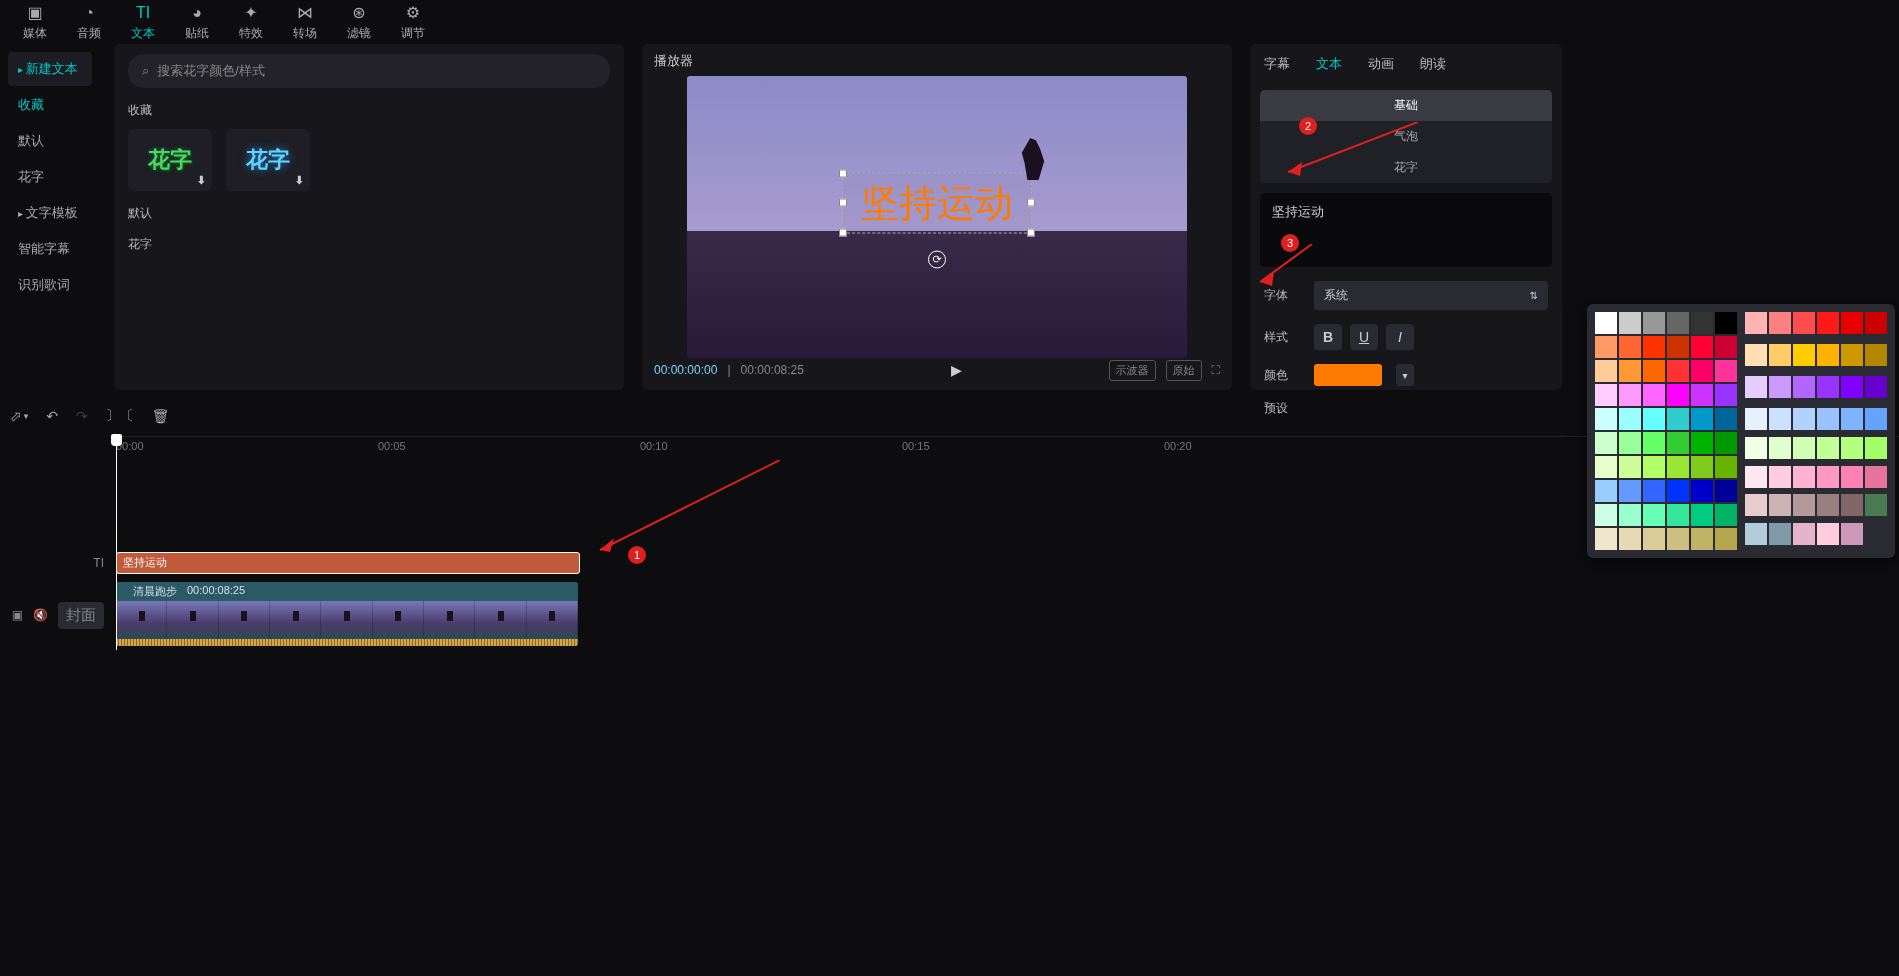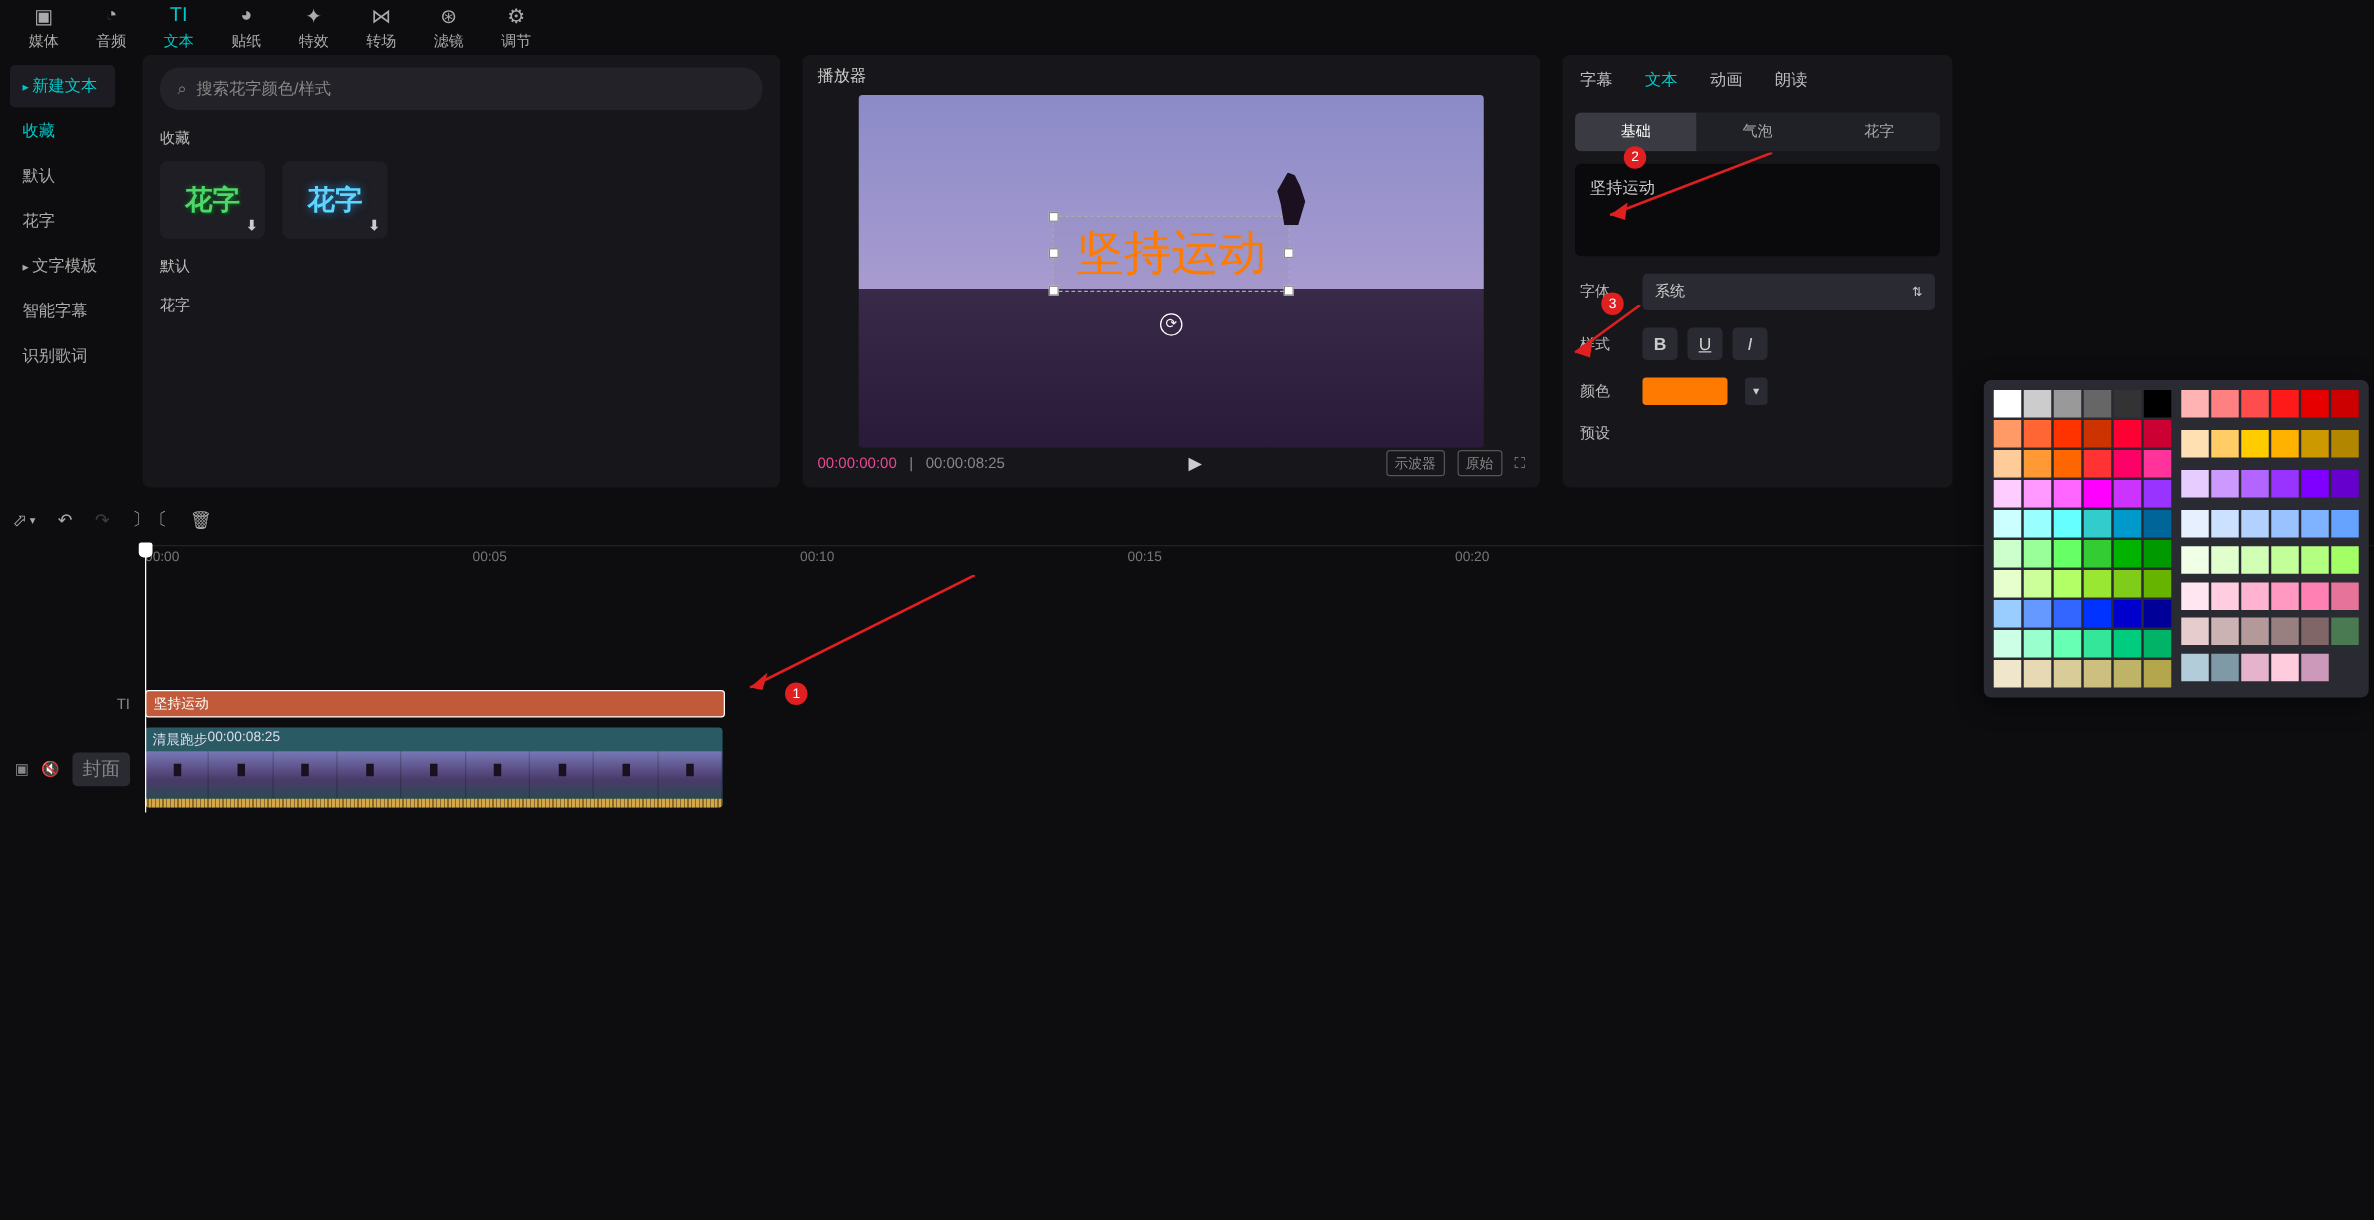--- a/index.html
+++ b/index.html
@@ -40,32 +40,32 @@
 .player-stage { flex: 1; display: flex; align-items: center; justify-content: center; }
 .video-frame { width: 500px; height: 282px; background: linear-gradient(to bottom, #8b8bc8 0%, #a89bd0 55%, #3a2a4a 55%, #2a1a3a 100%); border-radius: 3px; position: relative; overflow: hidden; }
 .video-frame::after { content: ""; position: absolute; right: 28%; top: 22%; width: 28px; height: 42px; background: #1a1020; clip-path: polygon(40% 0, 60% 5%, 75% 25%, 90% 55%, 70% 100%, 30% 100%, 20% 60%, 10% 35%); }
 .text-box { position: absolute; left: 50%; top: 45%; transform: translate(-50%,-50%); border: 1px dashed #aaa; padding: 4px 18px; background: rgba(0,0,0,0.02); }
 .text-box .txt { color: #ff7a00; font-size: 38px; font-weight: 500; }
 .handle { position: absolute; width: 8px; height: 8px; background: #fff; border: 1px solid #888; }
 .h-tl{top:-4px;left:-4px}.h-tr{top:-4px;right:-4px}.h-bl{bottom:-4px;left:-4px}.h-br{bottom:-4px;right:-4px}
 .h-l{top:50%;left:-4px;margin-top:-4px}.h-r{top:50%;right:-4px;margin-top:-4px}
 .rot-icon { position: absolute; left: 50%; bottom: -36px; transform: translateX(-50%); width: 18px; height: 18px; border: 1.5px solid #fff; border-radius: 50%; display:flex;align-items:center;justify-content:center;color:#fff;font-size:11px;}
 .player-controls { height: 34px; display: flex; align-items: center; gap: 10px; font-size: 12px; color: #888; }
-.time-cur { color: #ec4899; }
+.time-cur { color: #7dd3fc; }
 .pc-spacer { flex: 1; }
 .play-btn { color: #ccc; font-size: 14px; }
 .pc-right { display: flex; gap: 10px; align-items: center; }
 .pc-box { border: 1px solid #555; padding: 2px 6px; border-radius: 3px; font-size: 11px; }
 
 
 .inspector { width: 312px; padding: 0; }
 .insp-tabs { display: flex; height: 40px; align-items: center; padding: 0 14px; gap: 26px; }
 .insp-tab { font-size: 13px; color: #bbb; cursor: pointer; }
 .insp-tab.active { color: #00c8c8; }
-.sub-tabs { display: flex; margin: 6px 10px 10px; background: #202027; border-radius: 5px; overflow: hidden; }
+.sub-tabs { display: flex; margin: 6px 10px 10px; background: #202027; border-radius: 5px; overflow: hidden; flex-direction: column; }
 .sub-tab { flex: 1; text-align: center; padding: 7px 0; font-size: 12px; color: #aaa; cursor: pointer; }
 .sub-tab.active { background: #3a3a42; color: #fff; }
 .text-input-area { margin: 0 10px; background: #0a0a0d; border-radius: 5px; padding: 10px 12px; height: 74px; font-size: 13px; }
 .insp-row { display: flex; align-items: center; margin: 14px 14px 0; gap: 14px; font-size: 12px; }
 .insp-label { width: 36px; color: #bbb; }
 .select-box { flex: 1; background: #2a2a32; border-radius: 4px; padding: 6px 10px; display: flex; justify-content: space-between; align-items: center; }
 .style-btns { display: flex; gap: 8px; }
 .style-btn { width: 28px; height: 26px; background: #2a2a32; border-radius: 4px; display: flex; align-items: center; justify-content: center; font-size: 14px; cursor: pointer; }
 .color-swatch-sel { width: 68px; height: 22px; background: #ff7a00; border-radius: 3px; }
 .color-drop { width: 18px; height: 22px; background: #2a2a32; border-radius: 3px; display:flex;align-items:center;justify-content:center;font-size:10px; }
@@ -87,21 +87,21 @@
 .ruler-mark { position: absolute; top: 3px; }
 .playhead { position: absolute; left: 116px; top: 0; bottom: 0; width: 1px; background: #fff; z-index: 50; }
 .playhead::before { content: ""; position: absolute; top: -2px; left: -5px; width: 11px; height: 12px; background: #fff; border-radius: 2px 2px 4px 4px; }
 .track-area { margin-left: 0; position: relative; }
 .track-row { display: flex; align-items: center; height: 30px; margin-bottom: 2px; }
 .track-row.vid { height: 70px; }
 .track-head { width: 116px; display: flex; align-items: center; justify-content: flex-end; padding-right: 12px; gap: 10px; color: #888; font-size: 12px; }
 .track-body { flex: 1; position: relative; height: 100%; }
 .text-clip { position: absolute; left: 0; width: 464px; top: 50%; transform: translateY(-50%); height: 22px; background: #c05a3a; border: 1px solid #fff; border-radius: 3px; font-size: 11px; color: #fff; padding: 2px 6px; }
 .vid-clip { position: absolute; left: 0; width: 462px; top: 2px; height: 64px; background: #1e4a52; border-radius: 3px; overflow: hidden; }
-.vid-clip-header { background: #2a5a64; padding: 2px 6px; font-size: 11px; color: #dde; display: flex; }
+.vid-clip-header { background: #2a5a64; padding: 2px 17px; font-size: 11px; color: #dde; display: flex; gap: 10px;}
 .vid-thumbs { display: flex; height: 38px; background: linear-gradient(to bottom, #7878b8 0%, #4a3a6a 60%, #2a4a52 100%); }
 .vid-thumb-seg { flex: 1; border-right: 1px solid rgba(0,0,0,0.2); position:relative; }
 .vid-thumb-seg::after{content:"";position:absolute;left:45%;top:25%;width:6px;height:10px;background:#1a1020;}
 .vid-wave { height: 8px; background: repeating-linear-gradient(90deg, #d4a84a 0 2px, #8a6a2a 2px 3px); }
 .cover-btn { background: #2a2a32; padding: 4px 8px; border-radius: 4px; font-size: 15px; }
 
 
 .arrow { position: absolute; pointer-events: none; z-index: 200; }
 .arrow-line { stroke: #e02020; stroke-width: 2; }
 .arrow-head { fill: #e02020; }

